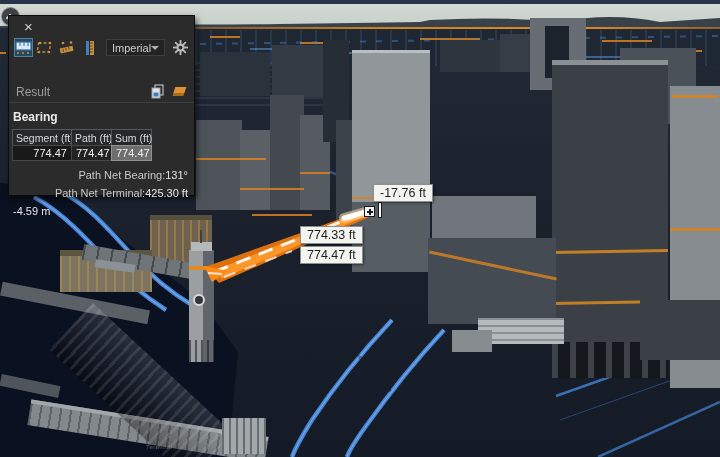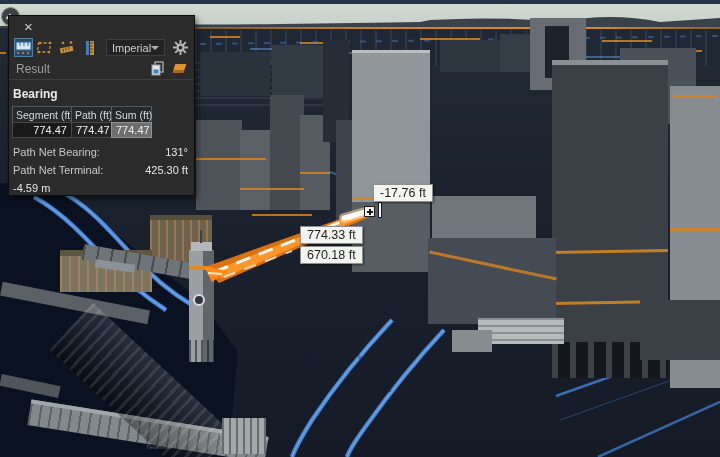--- a/index.html
+++ b/index.html
@@ -60,36 +60,36 @@
        cursor:pointer;border:1px solid transparent;}
   .toolbtn.sel{background:#274960;border-color:#53809f;}
   .combo{flex:1;height:17px;margin-left:4px;background:#232323;border:1px solid #3e3e3e;
        display:flex;align-items:center;padding:0 5px;cursor:pointer;}
   .combo .val{flex:1;font-size:11px;color:#cfcfcf;}
   .combo .caret{width:0;height:0;border-left:4px solid transparent;
        border-right:4px solid transparent;border-top:4px solid #b0b0b0;}
   .gearbtn{width:20px;height:18px;margin-left:3px;display:flex;align-items:center;
        justify-content:center;cursor:pointer;}
   #panel .resultrow{display:flex;align-items:center;height:22px;padding:0 6px 0 7px;
-       border-bottom:1px solid #3d3d3d;}
+       border-bottom:1px solid #3d3d3d;margin-top:23px;}
   #panel .resultrow .rlabel{flex:1;font-size:12px;color:#9e9e9e;}
   .miniicon{width:18px;height:17px;display:flex;align-items:center;justify-content:center;
        cursor:pointer;margin-left:3px;}
   #panel .distlabel{font-size:12px;font-weight:bold;color:#eaeaea;padding:7px 0 5px 4px;}
   .mtable{margin-left:3px;width:141px;font-size:10.5px;}
   .mtable .hrow,.mtable .vrow{display:flex;}
   .mtable .hcell{background:#26292c;border:1px solid #54585c;color:#d9d9d9;
        padding:2px 3px;height:17px;white-space:nowrap;}
   .mtable .vcell{border:1px solid #474747;color:#f0f0f0;font-size:11px;
        text-align:right;padding:1px 4px;height:16px;margin-top:-1px;}
   .c1{width:60px;}.c2{width:41px;margin-left:-1px;}.c3{width:41px;margin-left:-1px;}
   .vcell.b1{background:#191919;}.vcell.b2{background:#232323;}
   .vcell.b3{background:#6e6e6e;border-color:#919191;}
   .statrow{display:flex;align-items:center;height:18px;padding:0 6px 0 4px;}
-  .statrow .sl{flex:1;font-size:11px;color:#c9c9c9;}
+  .statrow .sl{flex:1;font-size:11px;color:#c9c9c9;text-align:right;}
   .statrow .sv{font-size:11px;color:#e6e6e6;}
 
   svg{display:block;}
 </style>
 </head>
 <body>
 
 <div id="app">
 
   <div class="abs z1" style="left:0;top:0;width:720px;height:5px;background:#24344a;"></div>
@@ -251,21 +251,21 @@
   <div id="cursor" class="abs z7" style="left:364px;top:202px;width:22px;height:20px;">
     <div class="cbox">
       <i style="left:4px;top:2px;width:2px;height:6px;"></i>
       <i style="left:2px;top:4px;width:6px;height:2px;"></i>
     </div>
     <div class="ibar"></div>
   </div>
 
   <div class="tip z7" style="left:373px;top:184px;">-17.76 ft</div>
   <div class="tip z7" style="left:300px;top:226px;">774.33 ft</div>
-  <div class="tip z7" style="left:300px;top:246px;">670.18 ft</div>
+  <div class="tip z7" style="left:300px;top:246px;">774.47 ft</div>
 
   <div id="collapseBtn" class="abs z8">
     <div class="chev"></div>
   </div>
 
   <div id="panel" class="abs z9">
     <div class="titlebar">
       <div class="close">×</div>
     </div>
 

